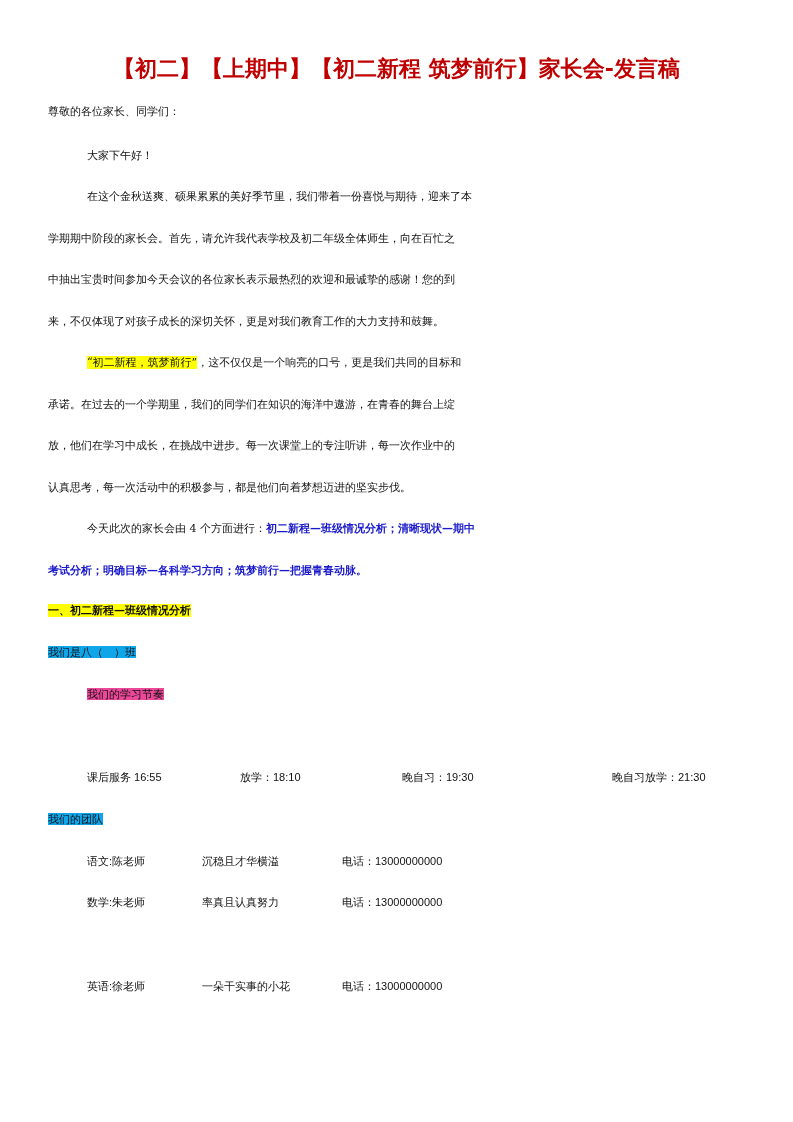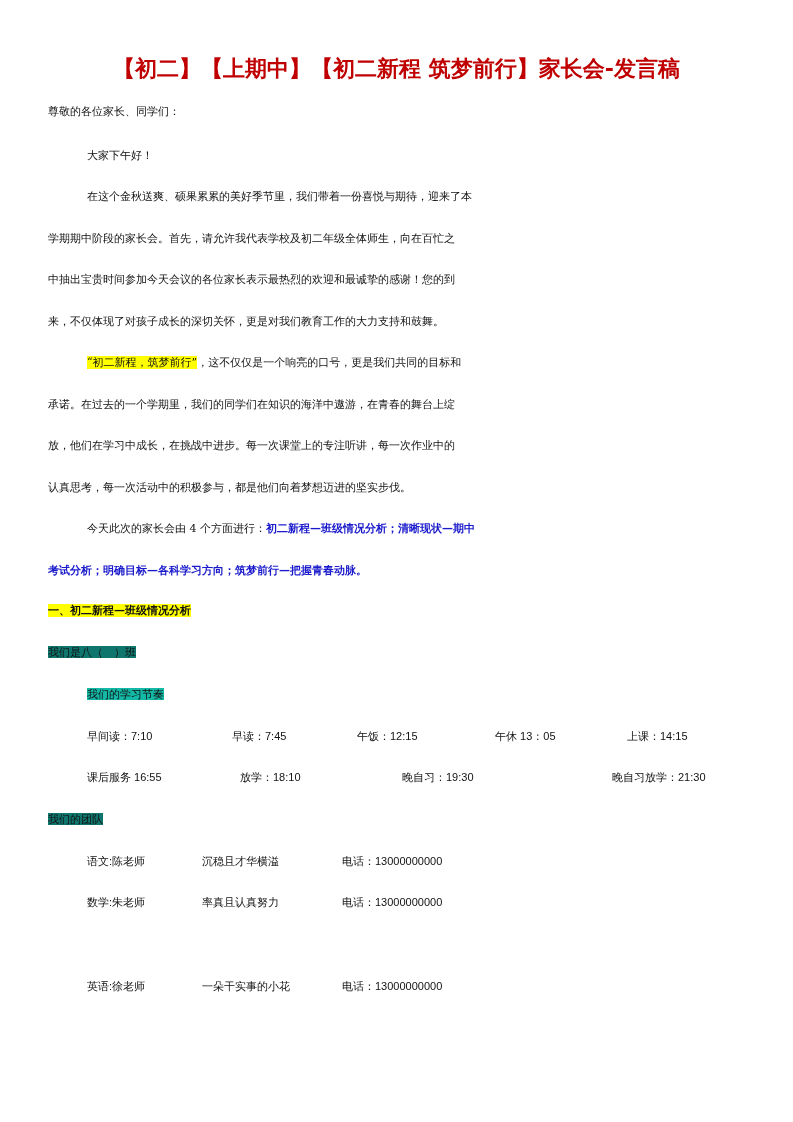--- a/index.html
+++ b/index.html
@@ -5,22 +5,22 @@
   html, body { margin: 0; padding: 0; background: #ffffff; }
   body { width: 793px; height: 1122px; position: relative; overflow: hidden;
          font-family: "DejaVu Serif", "Liberation Serif", serif; color: #111; }
   .page { position: absolute; left: 0; top: 0; width: 793px; height: 1122px; }
   .title { position: absolute; left: 0; width: 793px; top: 54px; text-align: center;
            font-family: "DejaVu Sans", "Liberation Sans", sans-serif; font-weight: bold;
            color: #c00000; font-size: 22px; letter-spacing: 0px; white-space: nowrap; }
   .line { position: absolute; left: 48px; font-size: 11px; white-space: nowrap; line-height: 22px; }
   .indent { left: 87px; }
   .hl-yellow { background: #ffff00; }
-  .hl-green { background: #0f766e; text-align: center; }
-  .hl-cyan { background: #14b8a6; margin-top: 12px; }
+  .hl-green { background: #0ea5e9; text-align: center; }
+  .hl-cyan { background: #ec4899; margin-top: 12px; }
   .blue-bold { color: #1a1acc; font-weight: bold; font-family: "DejaVu Sans", "Liberation Sans", sans-serif; }
   .bold-sans { font-weight: bold; font-family: "DejaVu Sans", "Liberation Sans", sans-serif; }
   .sched span, .team span { display: inline-block; }
   .sans { font-family: "Liberation Sans", "DejaVu Sans", sans-serif; }
   .block { padding: 0 0; }
 </style>
 </head>
 <body>
 
 <div class="page">
@@ -53,23 +53,20 @@
   </div>
 
   <div class="line" style="top:641px">
     <span class="hl-green sans block">我们是八（　）班</span>
   </div>
 
   <div class="line indent" style="top:683px">
     <span class="hl-cyan sans block">我们的学习节奏</span>
   </div>
 
-  <div class="line indent sched sans" style="top:725px">
-    <span style="width:145px">早间读：7:10</span><span style="width:125px">早读：7:45</span><span style="width:138px">午饭：12:15</span><span style="width:132px">午休 13：05</span><span>上课：14:15</span>
-  </div>
   <div class="line indent sched sans" style="top:766px">
     <span style="width:153px">课后服务 16:55</span><span style="width:162px">放学：18:10</span><span style="width:210px">晚自习：19:30</span><span>晚自习放学：21:30</span>
   </div>
 
   <div class="line" style="top:808px">
     <span class="hl-green sans block">我们的团队</span>
   </div>
 
   <div class="line indent team sans" style="top:850px">
     <span style="width:115px">语文:陈老师</span><span style="width:140px">沉稳且才华横溢</span><span>电话：13000000000</span>

